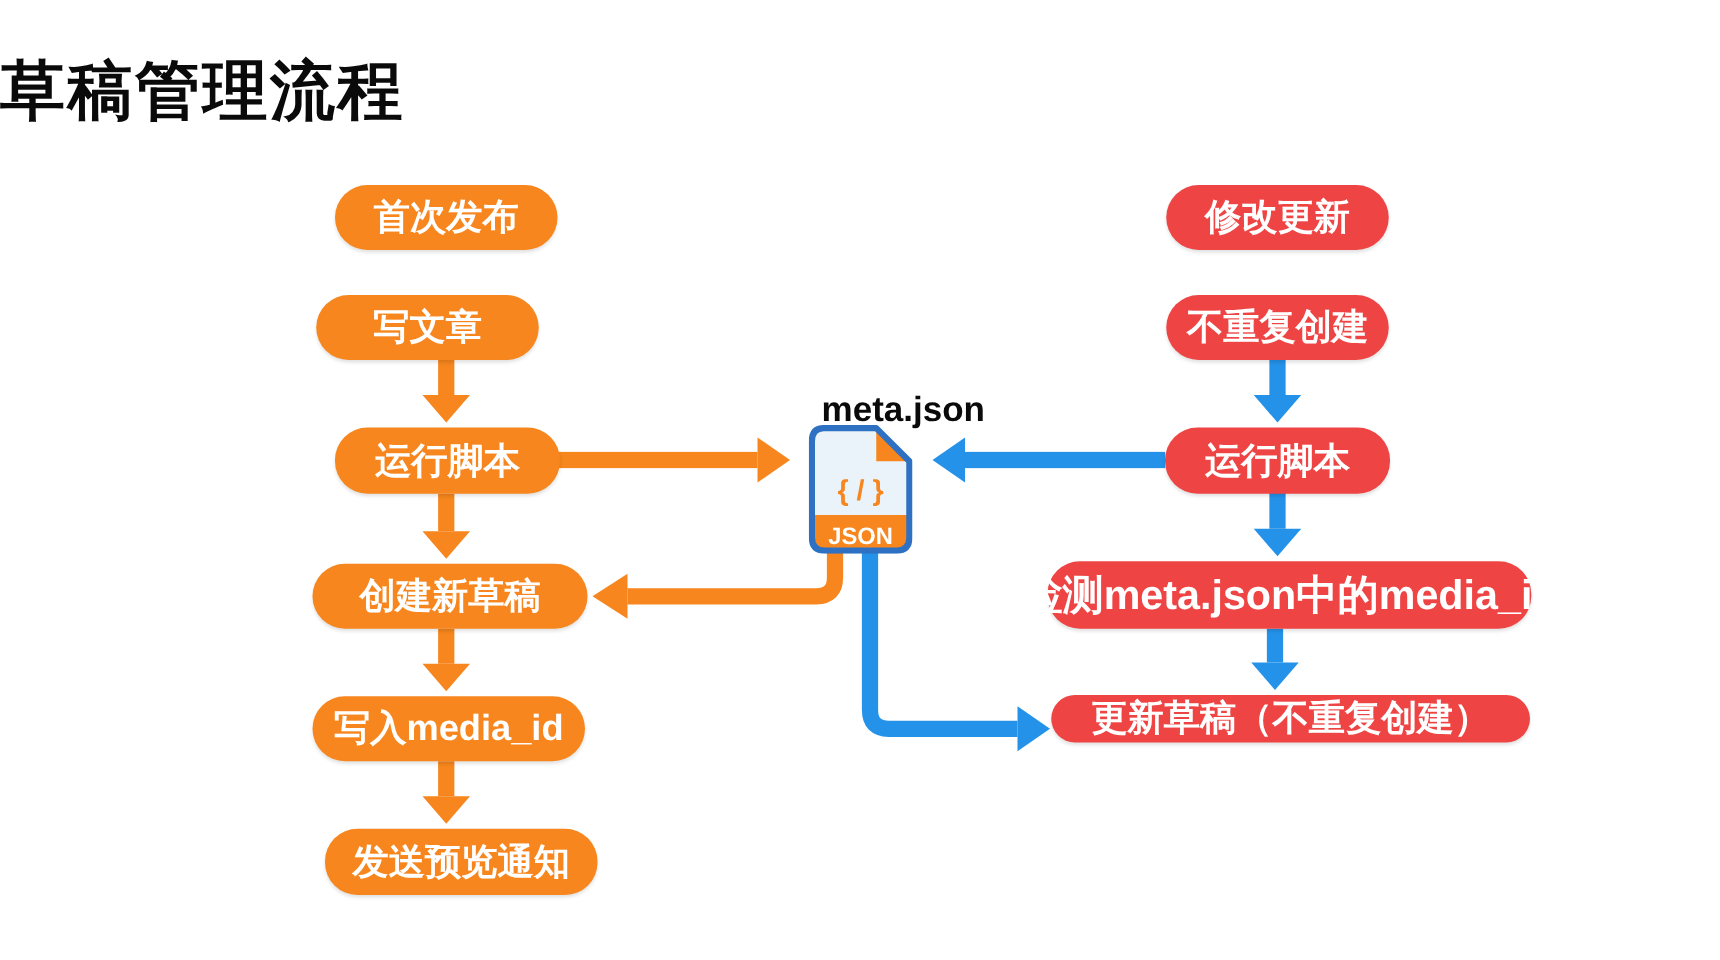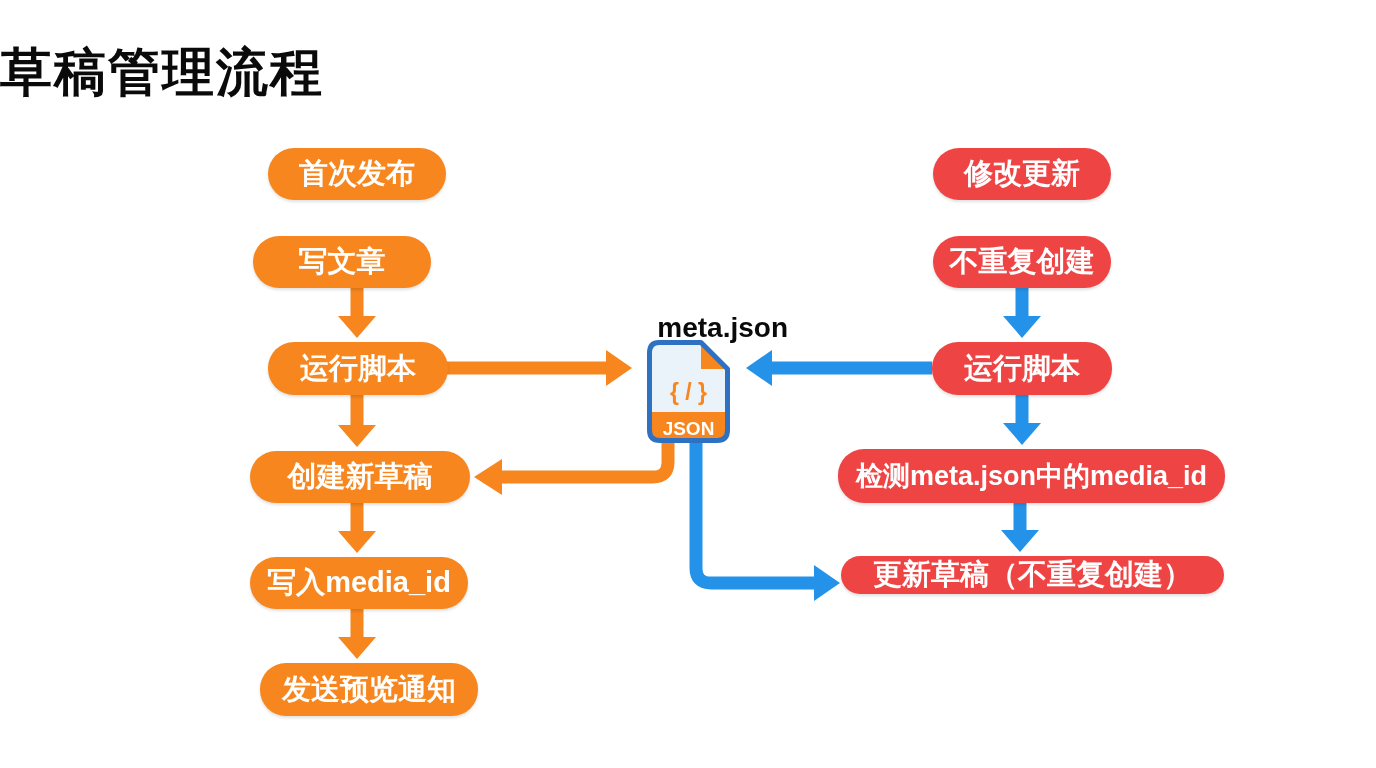--- a/index.html
+++ b/index.html
@@ -30,21 +30,21 @@
     justify-content: center;
     color: #ffffff;
     font-weight: 700;
     font-size: 29px;
     border-radius: 26px;
     box-shadow: 0 2px 3px rgba(0,0,0,0.12);
     white-space: nowrap;
   }
   .node.orange { background: #F6861D; }
   .node.blue   { background: #ef4444; }
-  .node.small-text { font-size: 27px; }
+  .node.small-text { font-size: 33px; }
   .arrow-layer {
     position: absolute;
     left: 0; top: 0;
     z-index: 1;
   }
   .meta-label {
     position: absolute;
     left: 588px; top: 312px; width: 200px;
     text-align: right;
     font-size: 28px;

